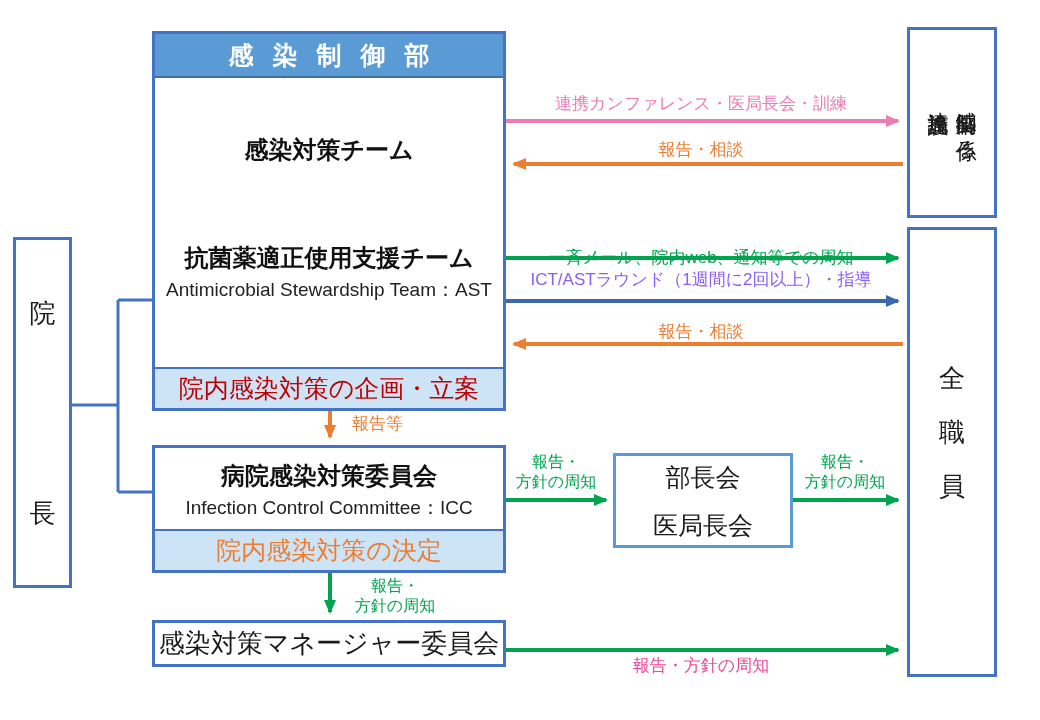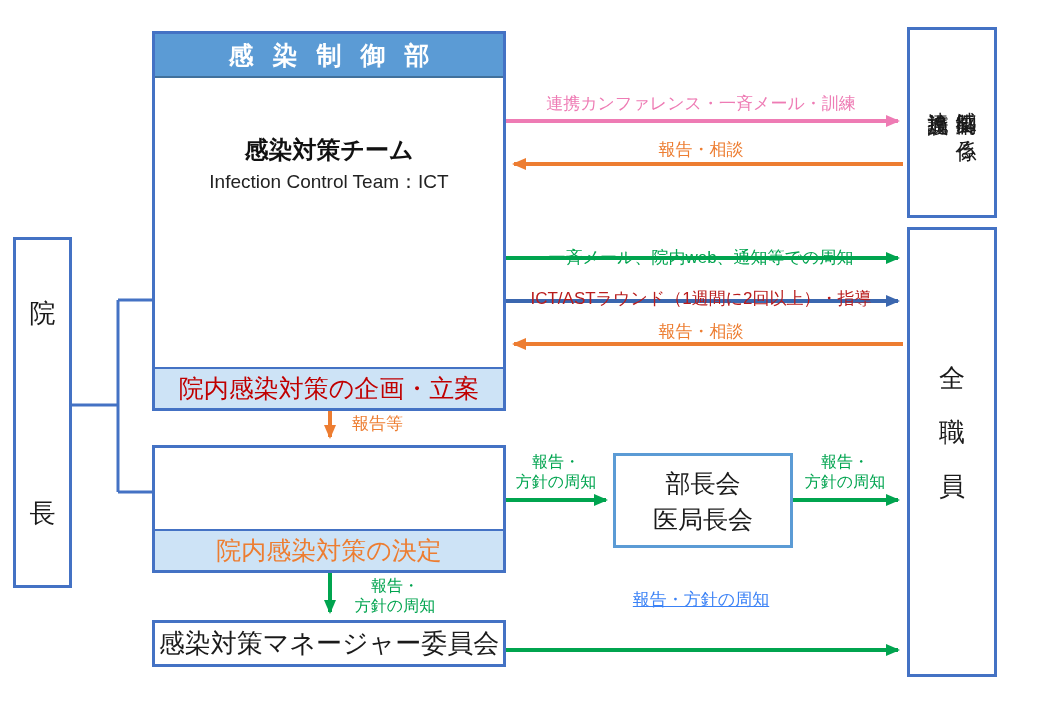--- a/index.html
+++ b/index.html
@@ -37,21 +37,21 @@
   .icc{left:152px;top:445px;width:354px;height:128px;}
   .icc .team{top:12px;}
 
   
   .manager{left:152px;top:620px;width:354px;height:47px;
     display:flex;align-items:center;justify-content:center;font-size:26px;}
 
   
   .bucho{left:613px;top:453px;width:180px;height:95px;border:3px solid #5B9BD5;
     display:flex;align-items:center;justify-content:center;text-align:center;
-    font-size:25px;line-height:36px;white-space:pre-line;}
+    font-size:25px;line-height:48px;white-space:pre-line;}
 
   
   .director{left:13px;top:237px;width:59px;height:351px;
     display:flex;align-items:center;justify-content:center;text-align:center;
     font-size:26px;line-height:200px;white-space:pre-line;}
 
   
   .facility{left:907px;top:27px;width:90px;height:191px;
     display:flex;align-items:center;justify-content:center;
     writing-mode:vertical-rl;font-size:21px;line-height:28px;
@@ -61,27 +61,27 @@
   .staff{left:907px;top:227px;width:90px;height:450px;
     display:flex;align-items:center;justify-content:center;text-align:center;
     font-size:26px;line-height:54px;white-space:pre-line;
     padding-bottom:40px;box-sizing:border-box;}
 
   
   .albl{position:absolute;font-size:17px;text-align:center;white-space:pre-line;}
   .lbl-conference{left:505px;top:92px;width:392px;color:#EE7BB4;}
   .lbl-report-top{left:505px;top:138px;width:392px;color:#ED7D31;}
   .lbl-broadcast{left:505px;top:234px;width:392px;color:#00A44F;margin-top:12px;}
-  .lbl-rounds{left:505px;top:287px;width:392px;color:#b91c1c;}
+  .lbl-rounds{left:505px;top:268px;width:392px;color:#8b5cf6;}
   .lbl-report-mid{left:505px;top:320px;width:392px;color:#ED7D31;}
   .lbl-report-etc{left:352px;top:412px;color:#ED7D31;text-align:right;}
   .lbl-policy-left{left:503px;top:452px;width:106px;color:#00A44F;font-size:16px;line-height:20px;}
   .lbl-policy-right{left:788px;top:452px;width:114px;color:#00A44F;font-size:16px;line-height:20px;}
   .lbl-policy-down{left:342px;top:576px;width:106px;color:#00A44F;font-size:16px;line-height:20px;}
-  .lbl-policy-bottom{left:505px;top:588px;width:392px;color:#3b82f6;text-decoration:underline;}
+  .lbl-policy-bottom{left:505px;top:654px;width:392px;color:#ec4899;}
 </style>
 </head>
 <body>
 
 <div class="canvas">
 
   <svg class="wires" viewBox="0 0 1040 720">
     <defs>
       <marker id="mPink" markerUnits="userSpaceOnUse" markerWidth="16" markerHeight="14" refX="12" refY="6" orient="auto">
         <polygon points="0,0 14,6 0,12" fill="#EE7BB4"></polygon>
@@ -113,45 +113,52 @@
     <line x1="506" y1="500" x2="606" y2="500" stroke="#00A44F" stroke-width="4" marker-end="url(#mGreen)"></line>
     <line x1="793" y1="500" x2="898" y2="500" stroke="#00A44F" stroke-width="4" marker-end="url(#mGreen)"></line>
     <line x1="330" y1="573" x2="330" y2="612" stroke="#00A44F" stroke-width="4" marker-end="url(#mGreen)"></line>
     <line x1="506" y1="650" x2="898" y2="650" stroke="#00A44F" stroke-width="4" marker-end="url(#mGreen)"></line>
   </svg>
 
   <div class="box dept">
     <div class="dept-header">感 染 制 御 部</div>
     <div class="team team-ict">
       <div class="team-title">感染対策チーム</div>
-      <div class="team-sub">Infection Control Team：ICT</div>
+    </div>
+    <div class="team team-ast">
+      <div class="team-title">抗菌薬適正使用支援チーム</div>
+      <div class="team-sub">Antimicrobial Stewardship Team：AST</div>
     </div>
     <div class="band band-red">院内感染対策の企画・立案</div>
   </div>
 
   <div class="box icc">
+    <div class="team">
+      <div class="team-title">病院感染対策委員会</div>
+      <div class="team-sub">Infection Control Committee：ICC</div>
+    </div>
     <div class="band band-orange">院内感染対策の決定</div>
   </div>
 
   <div class="box manager">感染対策マネージャー委員会</div>
 
   <div class="box bucho">部長会
 医局長会</div>
 
   <div class="box director">院
 長</div>
 
   <div class="box facility">感染制御に係る
 連携施設</div>
 
   <div class="box staff">全
 職
 員</div>
 
-  <div class="albl lbl-conference">連携カンファレンス・一斉メール・訓練</div>
+  <div class="albl lbl-conference">連携カンファレンス・医局長会・訓練</div>
   <div class="albl lbl-report-top">報告・相談</div>
   <div class="albl lbl-broadcast">一斉メール、院内web、通知等での周知</div>
   <div class="albl lbl-rounds">ICT/ASTラウンド（1週間に2回以上）・指導</div>
   <div class="albl lbl-report-mid">報告・相談</div>
   <div class="albl lbl-report-etc">報告等</div>
   <div class="albl lbl-policy-left">報告・
 方針の周知</div>
   <div class="albl lbl-policy-right">報告・
 方針の周知</div>
   <div class="albl lbl-policy-down">報告・

